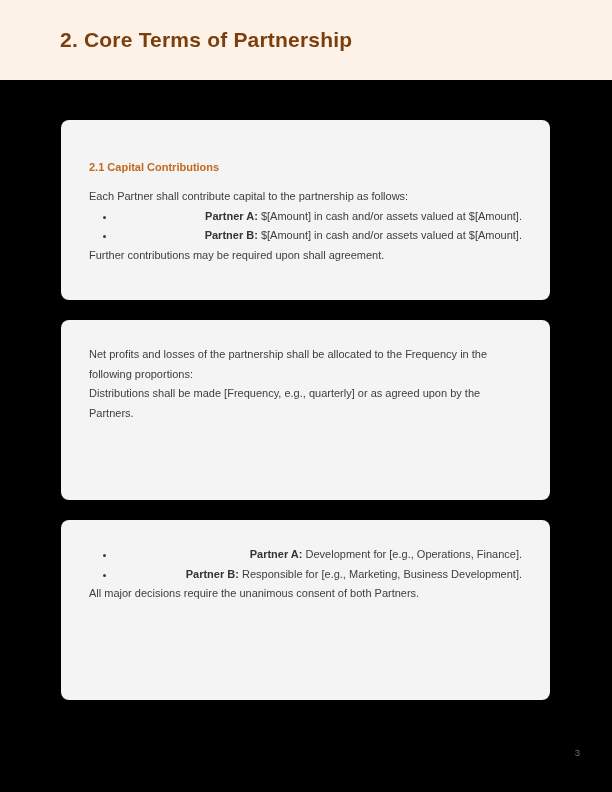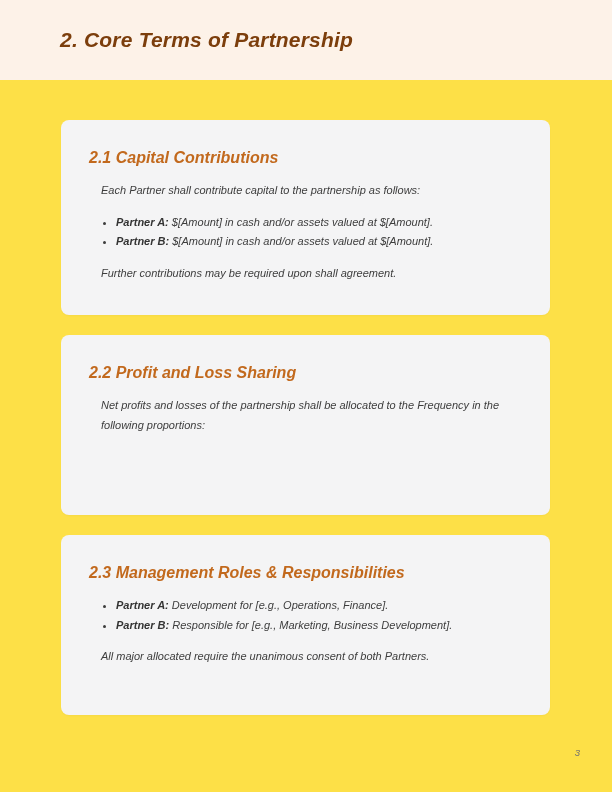--- a/index.html
+++ b/index.html
@@ -4,23 +4,22 @@
 <style>
   html, body { margin: 0; padding: 0; }
   body {
     width: 612px; height: 792px;
     font-family: "Liberation Sans", sans-serif;
     background: #ffffff;
   }
   .page {
     position: relative;
     width: 612px; height: 792px;
-    background: #fde047;
+    background: #000000;
     overflow: hidden;
-    font-style: italic;
   }
   .header-band {
     height: 80px;
     background: #fdf2e8;
     display: flex;
     align-items: center;
     padding: 0 60px;
     box-sizing: border-box;
   }
   .page-title {
@@ -37,39 +36,39 @@
     width: 489px;
     min-height: 180px;
     box-sizing: border-box;
     margin: 0 0 20px 61px;
     background: #f4f4f5;
     border-radius: 8px;
     padding: 25px 28px 20px 28px;
     box-shadow: 0 1px 2px rgba(0,0,0,0.03);
   }
   .card h2 {
-    margin: 4px 0 14px 0;
-    font-size: 16px;
+    margin: 16px 0 14px 0;
+    font-size: 11px;
     font-weight: bold;
     color: #c2691d;
   }
   .card p {
-    margin: 12px;
+    margin: 0;
     font-size: 11px;
     line-height: 19.5px;
     color: #3d3d3d;
   }
   .card ul {
     margin: 0;
     padding-left: 27px;
     font-size: 11px;
     line-height: 19.5px;
     color: #3d3d3d;
   }
-  .card li { padding: 0; }
+  .card li { padding: 0; text-align: right; }
   .card strong { font-weight: bold; color: #343434; }
   .page-number {
     position: absolute;
     top: 747px;
     right: 32px;
     font-size: 9.5px;
     color: #707070;
   }
 </style>
 </head>
@@ -93,36 +92,35 @@
         </li>
         <li>
           <strong>Partner B:</strong>
           <span>$[Amount] in cash and/or assets valued at $[Amount].</span>
         </li>
       </ul>
       <p>Further contributions may be required upon shall agreement.</p>
     </div>
 
     <div class="card">
-      <h2>2.2 Profit and Loss Sharing</h2>
       <p>Net profits and losses of the partnership shall be allocated to the Frequency in the following proportions:</p>
+      <p>Distributions shall be made [Frequency, e.g., quarterly] or as agreed upon by the Partners.</p>
     </div>
 
     <div class="card">
-      <h2>2.3 Management Roles &amp; Responsibilities</h2>
       <ul>
         <li>
           <strong>Partner A:</strong>
           <span>Development for [e.g., Operations, Finance].</span>
         </li>
         <li>
           <strong>Partner B:</strong>
           <span>Responsible for [e.g., Marketing, Business Development].</span>
         </li>
       </ul>
-      <p>All major allocated require the unanimous consent of both Partners.</p>
+      <p>All major decisions require the unanimous consent of both Partners.</p>
     </div>
 
   </div>
 
   <div class="page-number">3</div>
 
 </div>
 
 </body></html>

